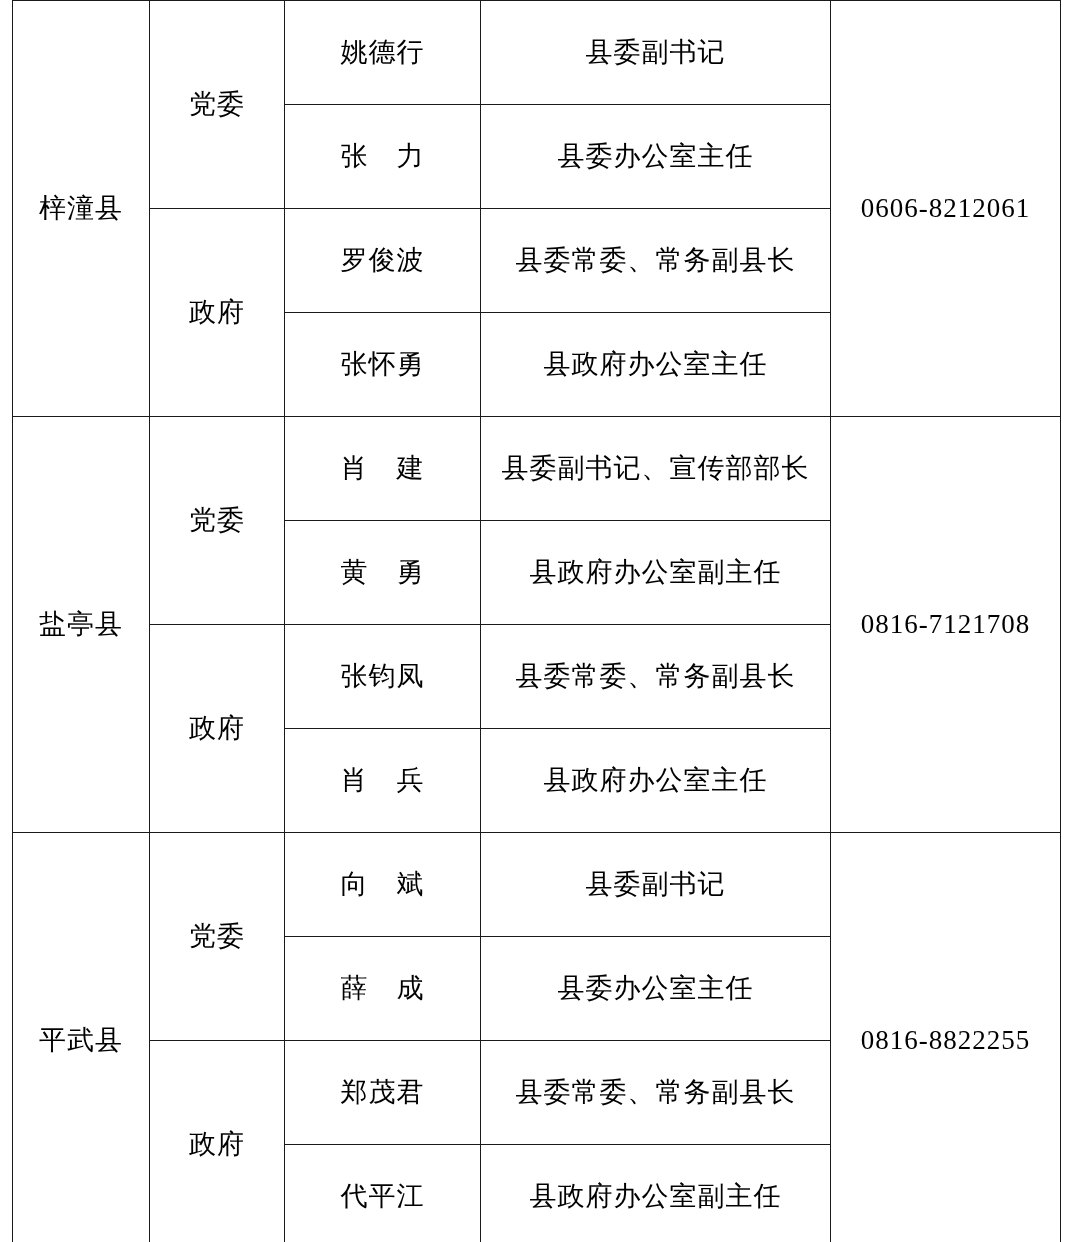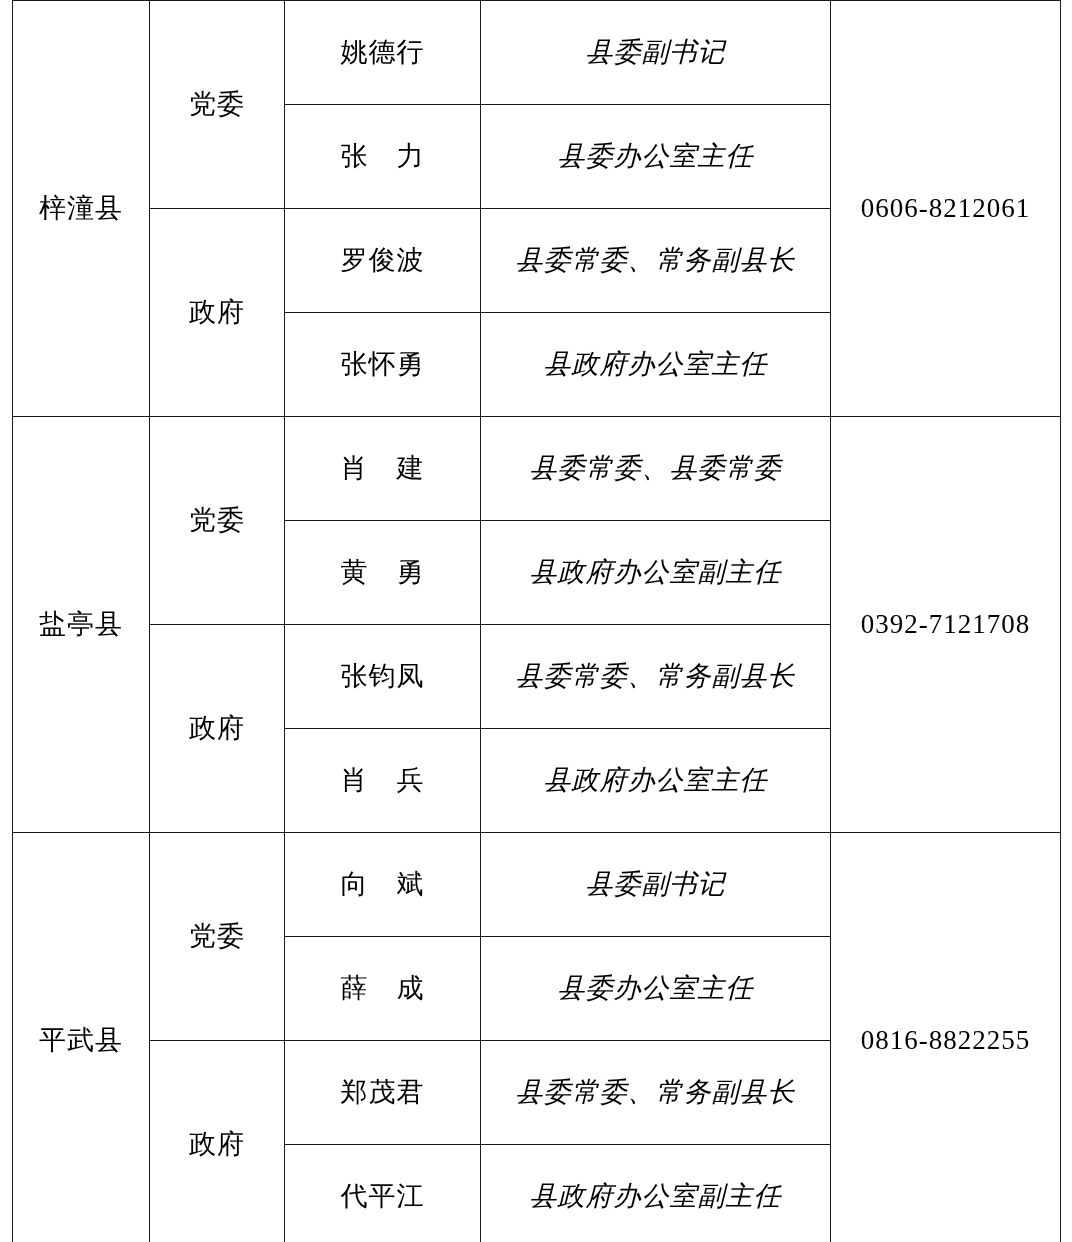--- a/index.html
+++ b/index.html
@@ -47,21 +47,20 @@
     font-size: 28px;
   }
   td.org {
     font-size: 28px;
   }
   td.name {
     font-size: 28px;
   }
   td.title {
     font-size: 28px;
-    font-style: italic;
   }
   td.phone {
     font-size: 28px;
     font-family: "Liberation Serif", "DejaVu Serif", serif;
     letter-spacing: 0.5px;
   }
   
   tr.r { height: 104px; }
 </style>
 </head>
@@ -96,22 +95,22 @@
       </tr>
       <tr class="r">
         <td class="name">张怀勇</td>
         <td class="title">县政府办公室主任</td>
       </tr>
 
       <tr class="r">
         <td class="county" rowspan="4">盐亭县</td>
         <td class="org" rowspan="2">党委</td>
         <td class="name">肖　建</td>
-        <td class="title">县委常委、县委常委</td>
-        <td class="phone" rowspan="4">0392-7121708</td>
+        <td class="title">县委副书记、宣传部部长</td>
+        <td class="phone" rowspan="4">0816-7121708</td>
       </tr>
       <tr class="r">
         <td class="name">黄　勇</td>
         <td class="title">县政府办公室副主任</td>
       </tr>
       <tr class="r">
         <td class="org" rowspan="2">政府</td>
         <td class="name">张钧凤</td>
         <td class="title">县委常委、常务副县长</td>
       </tr>

